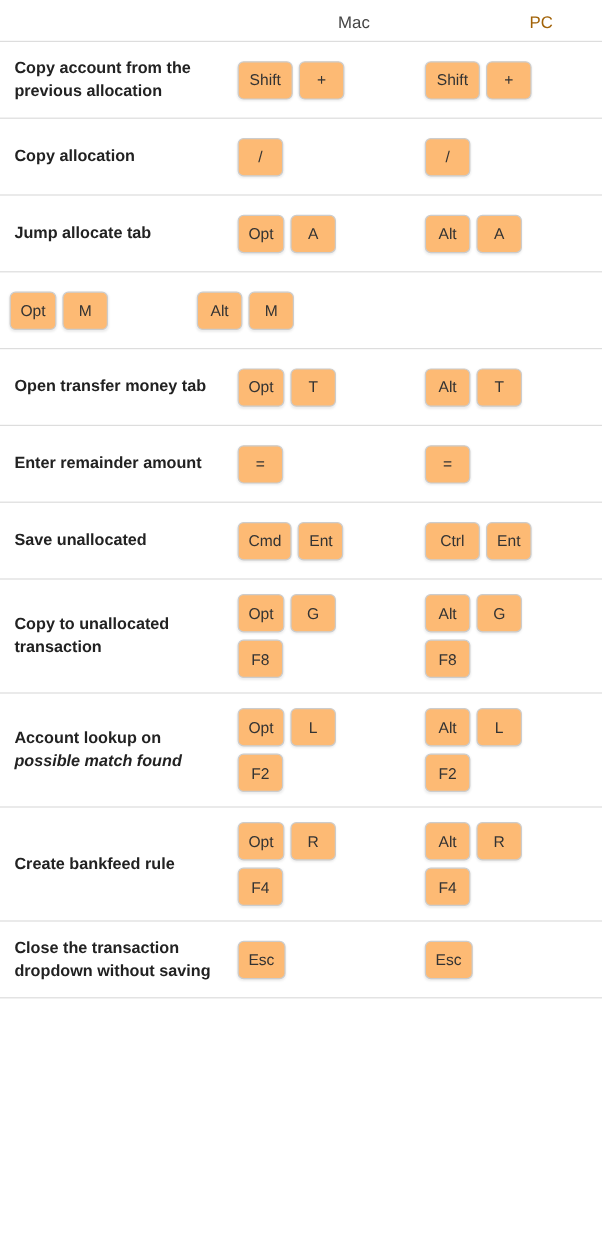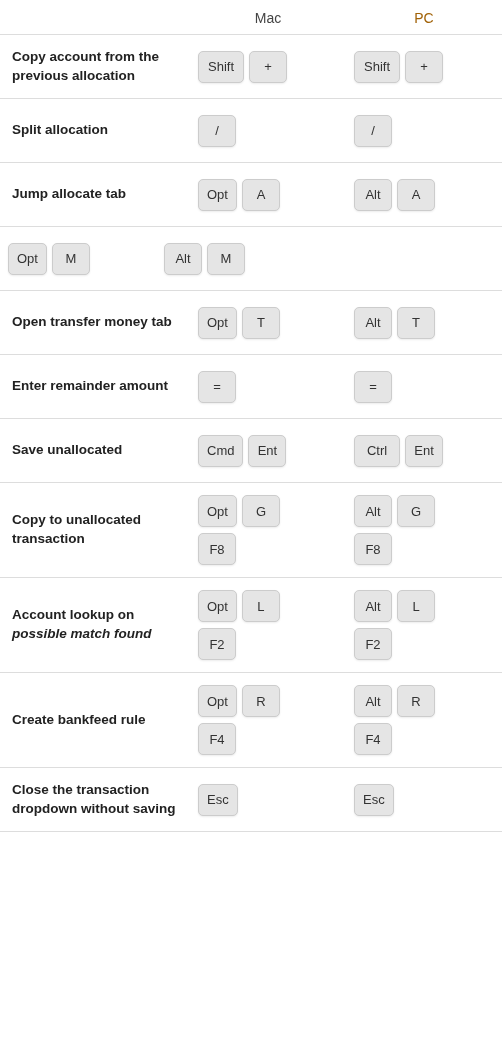--- a/index.html
+++ b/index.html
@@ -8,20 +8,21 @@
       font-size: 14px;
       color: #222;
       background: #fff;
       width: 502px;
       min-height: 1037px;
     }
     .header-row {
       display: flex;
       border-bottom: 1px solid #ddd;
       padding: 10px 0 8px 0;
+      gap: 27px;
     }
     .col-action {
       width: 190px;
       flex-shrink: 0;
       padding-left: 12px;
     }
     .col-mac {
       width: 156px;
       flex-shrink: 0;
       text-align: center;
@@ -77,21 +78,21 @@
     }
     .key {
       display: inline-flex;
       align-items: center;
       justify-content: center;
       min-width: 38px;
       height: 32px;
       padding: 0 8px;
       border: 1px solid #ccc;
       border-radius: 5px;
-      background: #e5e5e5;
+      background: #fdba74;
       font-size: 13px;
       color: #333;
       box-shadow: 0 1px 2px rgba(0,0,0,0.08);
       white-space: nowrap;
     }
     .key-wide {
       min-width: 46px;
     }
   </style>
 </head>
@@ -115,21 +116,21 @@
           </div>
         </div>
         <div class="keys-cell-pc">
           <div class="key-row">
             <span class="key key-wide">Shift</span>
             <span class="key">+</span>
           </div>
         </div>
       </div>
       <div class="data-row">
-        <div class="action-label">Split allocation</div>
+        <div class="action-label">Copy allocation</div>
         <div class="keys-cell">
           <div class="key-row">
             <span class="key">/</span>
           </div>
         </div>
         <div class="keys-cell-pc">
           <div class="key-row">
             <span class="key">/</span>
           </div>
         </div>

